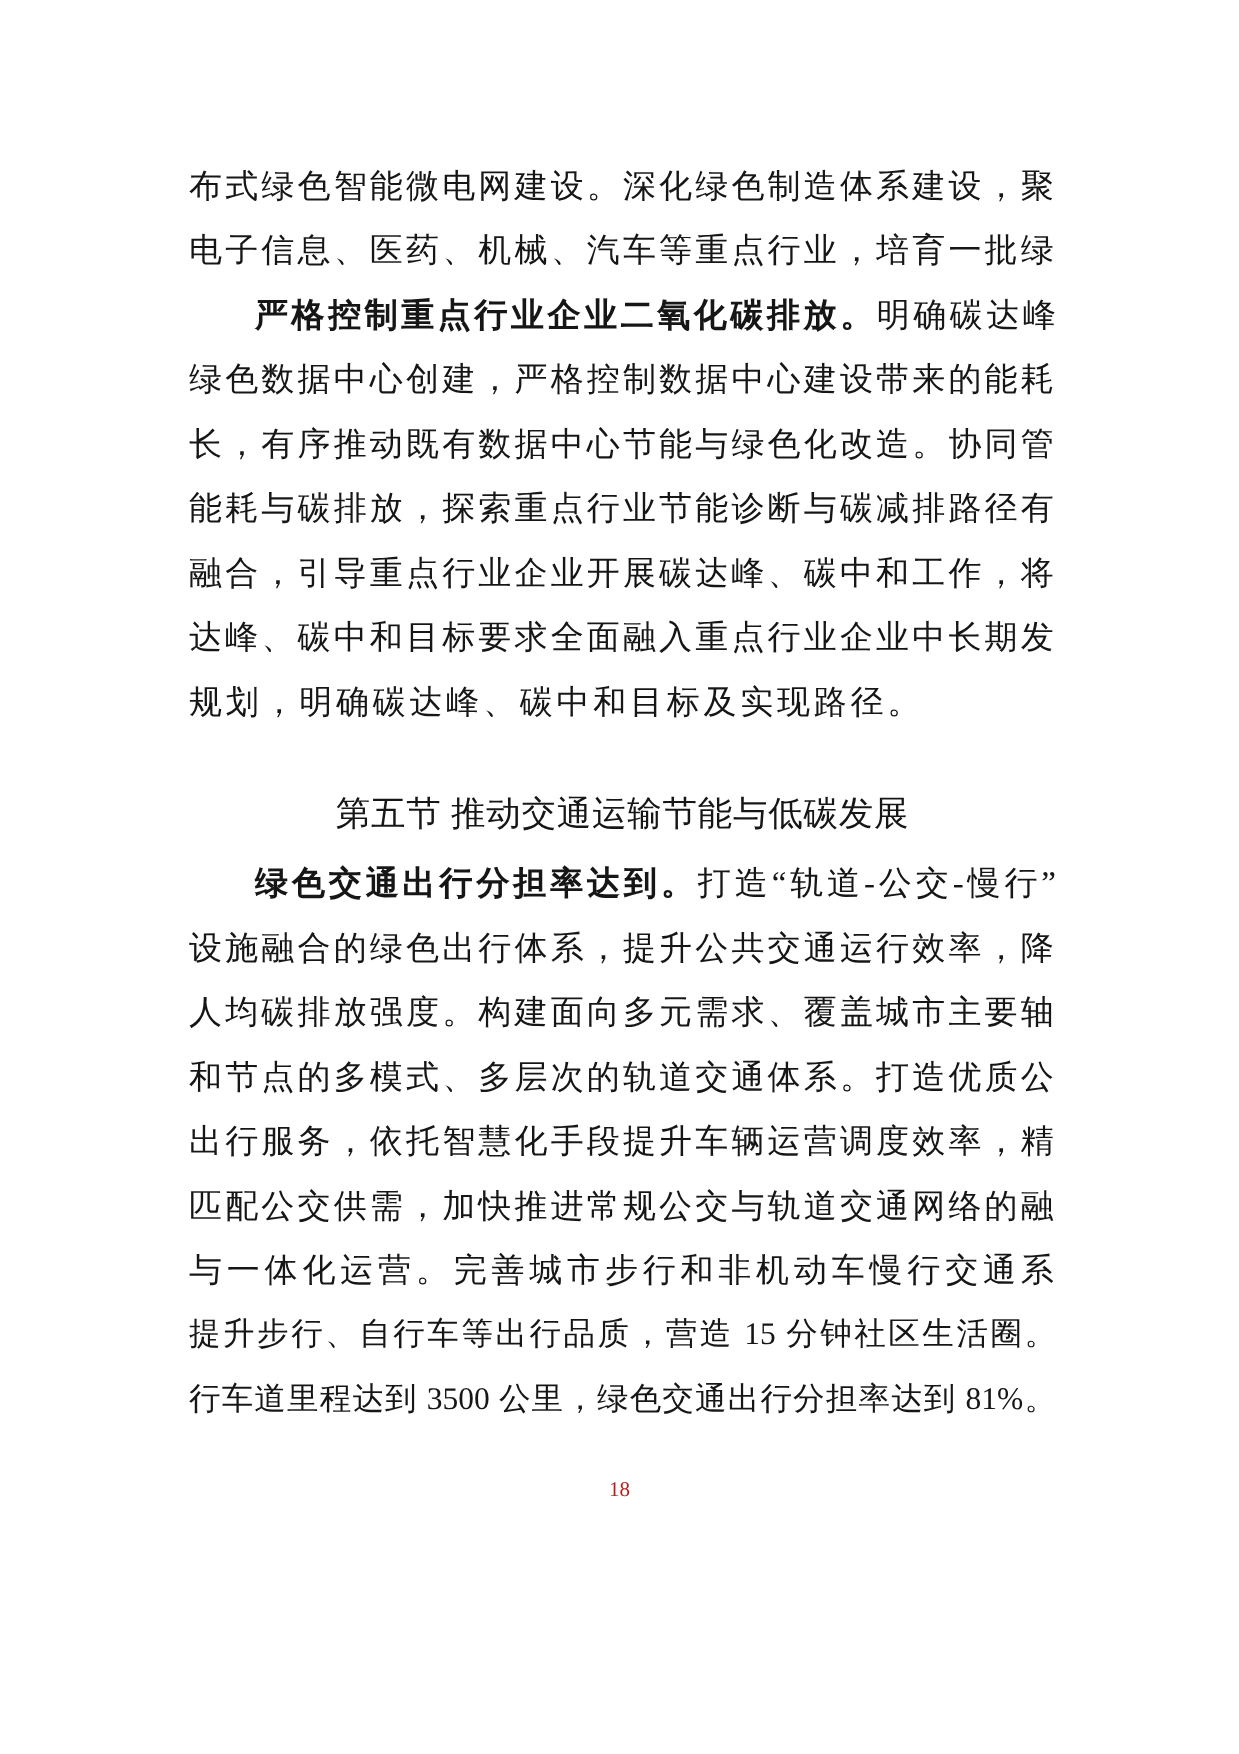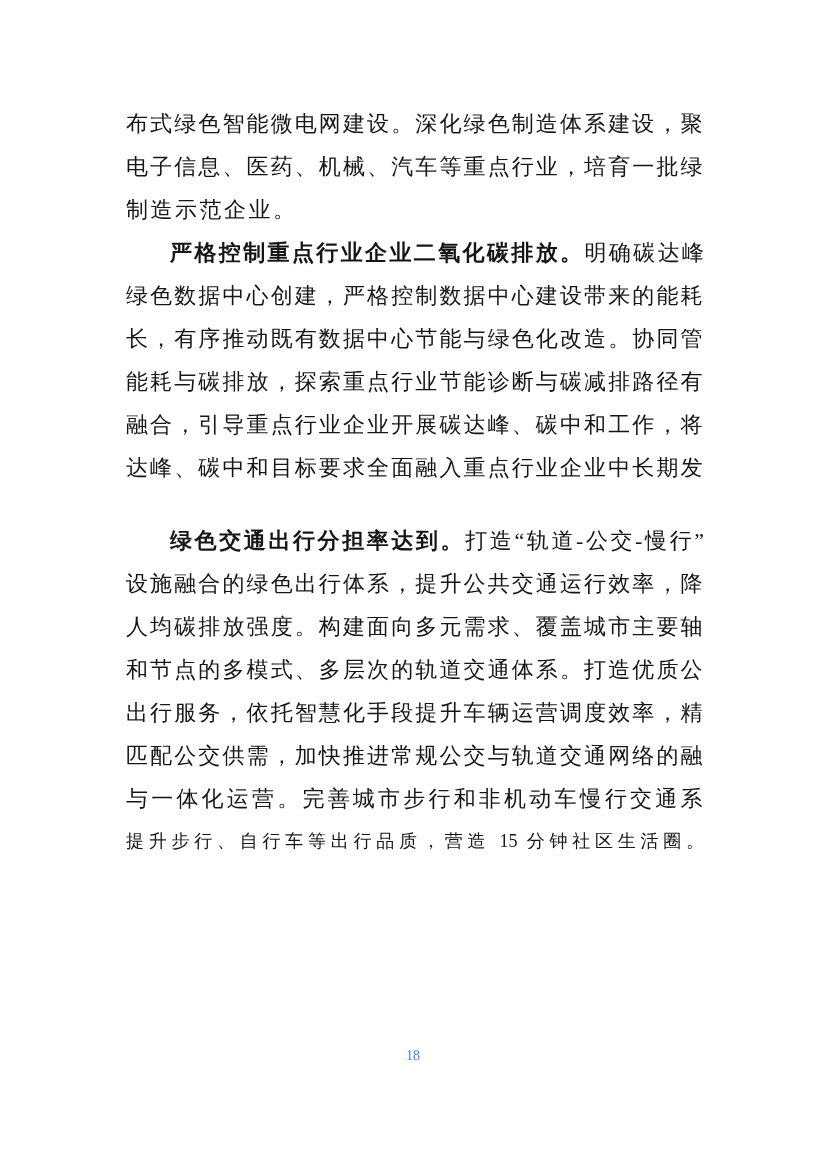--- a/index.html
+++ b/index.html
@@ -22,76 +22,78 @@
   .line {
     height: 43px;
     line-height: 43px;
     font-size: 22px;
     letter-spacing: 1.5px;
     text-align: justify;
     text-align-last: justify;
     overflow: hidden;
   }
   .line.indent { padding-left: 44px; letter-spacing: 0; }
-  .line.num { font-size: 18px; letter-spacing: 0; }
+  .line.num { font-size: 21px; letter-spacing: 0; }
   .line.end {
     text-align: left;
     text-align-last: left;
     letter-spacing: 2.5px;
   }
   .lead {
     font-weight: 700;
     font-family: "Liberation Sans", "DejaVu Sans", sans-serif;
   }
   .spacer { height: 30px; }
   .heading {
     height: 48px;
     line-height: 48px;
     font-size: 23px;
     letter-spacing: 0.5px;
     text-align: center;
     font-weight: 500;
   }
   .pagenum {
     position: absolute;
-    top: 1046px;
+    top: 984px;
     left: 0;
     width: 100%;
     height: 20px;
     line-height: 20px;
     text-align: center;
     font-size: 14px;
-    color: #3b82f6;
+    color: #b91c1c;
   }
 </style>
 </head>
 <body>
 
 <div class="sheet">
   <div class="textcol">
 
     <div class="line">布式绿色智能微电网建设。深化绿色制造体系建设，聚焦</div>
     <div class="line">电子信息、医药、机械、汽车等重点行业，培育一批绿色</div>
-    <div class="line end">制造示范企业。</div>
 
     <div class="line indent"><span class="lead">严格控制重点行业企业二氧化碳排放。</span><span>明确碳达峰</span></div>
     <div class="line">绿色数据中心创建，严格控制数据中心建设带来的能耗增</div>
     <div class="line">长，有序推动既有数据中心节能与绿色化改造。协同管理</div>
     <div class="line">能耗与碳排放，探索重点行业节能诊断与碳减排路径有机</div>
     <div class="line">融合，引导重点行业企业开展碳达峰、碳中和工作，将碳</div>
     <div class="line">达峰、碳中和目标要求全面融入重点行业企业中长期发展</div>
+    <div class="line end">规划，明确碳达峰、碳中和目标及实现路径。</div>
 
     <div class="spacer"></div>
 
+    <div class="heading">第五节 推动交通运输节能与低碳发展</div>
 
     <div class="line indent"><span class="lead">绿色交通出行分担率达到。</span><span>打造“轨道-公交-慢行”</span></div>
     <div class="line">设施融合的绿色出行体系，提升公共交通运行效率，降低</div>
     <div class="line">人均碳排放强度。构建面向多元需求、覆盖城市主要轴带</div>
     <div class="line">和节点的多模式、多层次的轨道交通体系。打造优质公交</div>
     <div class="line">出行服务，依托智慧化手段提升车辆运营调度效率，精准</div>
     <div class="line">匹配公交供需，加快推进常规公交与轨道交通网络的融合</div>
     <div class="line">与一体化运营。完善城市步行和非机动车慢行交通系统，</div>
     <div class="line num">提升步行、自行车等出行品质，营造 15 分钟社区生活圈。</div>
+    <div class="line num">行车道里程达到 3500 公里，绿色交通出行分担率达到 81%。</div>
 
   </div>
 
   <div class="pagenum">18</div>
 </div>
 
 </body></html>

